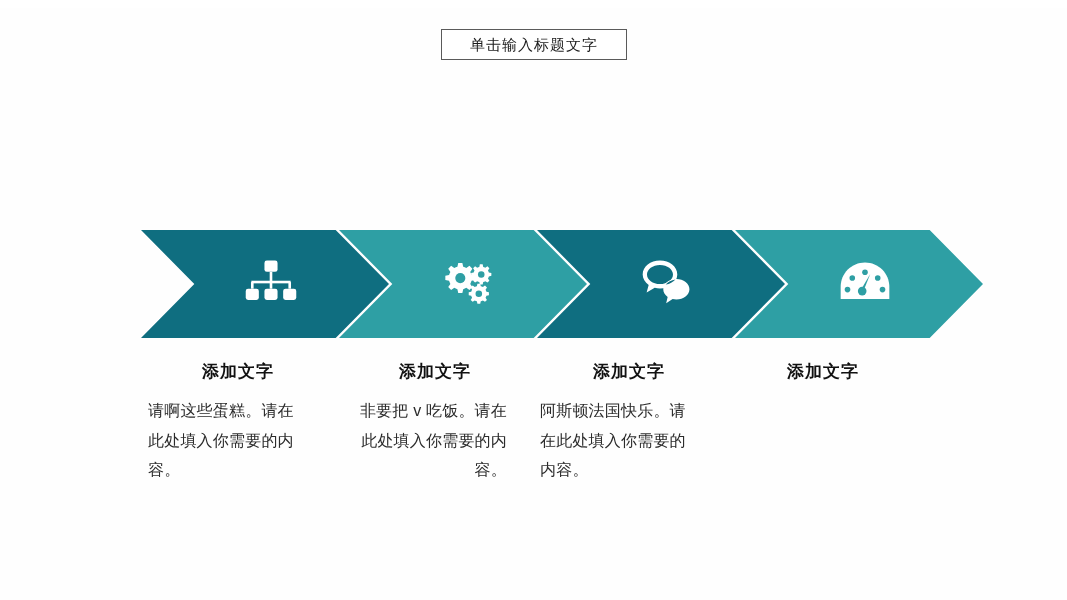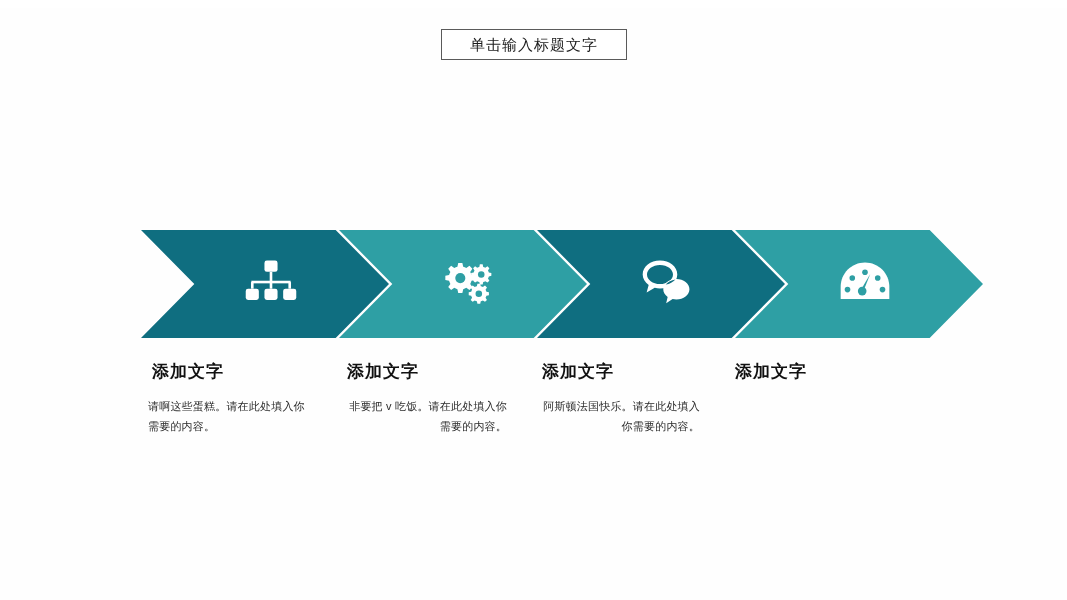--- a/index.html
+++ b/index.html
@@ -88,39 +88,40 @@
   }
   .tcol-1 { left: 148px; }
   .tcol-2 { left: 347px; }
   .tcol-3 { left: 540px; }
   .tcol-4 { left: 735px; }
 
   .col-heading {
     font-size: 17px;
     font-weight: bold;
     color: #111111;
+    text-align: center;
     letter-spacing: 1px;
     margin: 0 0 16px 0;
     line-height: 1;
     white-space: nowrap;
   }
   .tcol-1 .col-heading { padding-left: 4px; }
   .tcol-3 .col-heading { padding-left: 2px; }
 
   .col-body {
-    font-size: 11px;
+    font-size: 16px;
     color: #2b2b2b;
     line-height: 1.85;
     text-align: left;
     margin: 0;
     letter-spacing: 0.2px;
   }
   .tcol-1 .col-body { width: 160px; }
   .tcol-2 .col-body { width: 160px; text-align: right; }
-  .tcol-3 .col-body { width: 160px; text-align: right; }
+  .tcol-3 .col-body { width: 160px; }
   .tcol-4 .col-body { width: 160px; }
 </style>
 </head>
 <body>
 
 <div class="slide">
 
   <div class="title-box">
     <span class="title-text">单击输入标题文字</span>
   </div>

